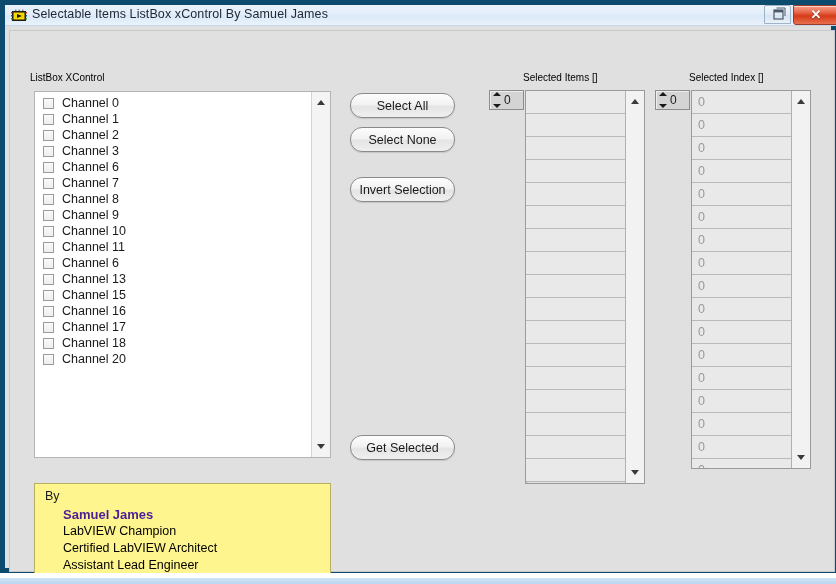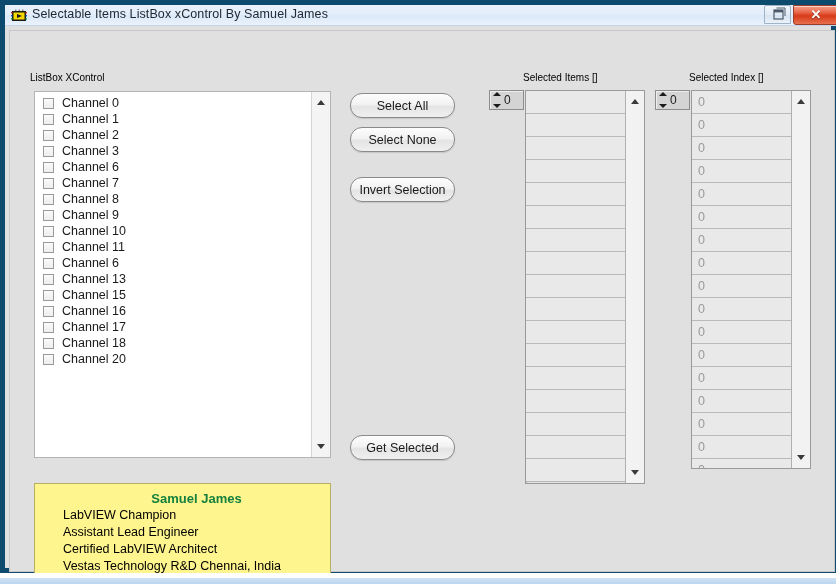--- a/index.html
+++ b/index.html
@@ -288,23 +288,22 @@
     color: #1a1a1a;
     line-height: 16px;
   }
   .auth-lines {
     margin-left: 18px;
     margin-top: 2px;
   }
   .auth-name {
     font-size: 13px;
     font-weight: bold;
-    color: #15803d;
+    color: #4c1d95;
     line-height: 17px;
-    text-align: center;
   }
   .auth-line {
     font-size: 12.5px;
     color: #000000;
     line-height: 17px;
   }
 
   
   .desktop-strip {
     position: absolute;
@@ -519,26 +518,27 @@
         <div class="sb-arrow up">
             <div class="tri-up"></div>
           </div>
         <div class="sb-arrow down">
             <div class="tri-down"></div>
           </div>
       </div>
     </div>
 
     <div class="author-box">
+      <div class="auth-by">By</div>
       <div class="auth-lines">
         <div class="auth-name">Samuel James</div>
         <div id="auth-extra">
             <div class="auth-line">LabVIEW Champion</div>
+            <div class="auth-line">Certified LabVIEW Architect</div>
             <div class="auth-line">Assistant Lead Engineer</div>
-            <div class="auth-line">Certified LabVIEW Architect</div>
             <div class="auth-line">Vestas Technology R&amp;D Chennai, India</div>
           </div>
       </div>
     </div>
 
   </div>
 </div>
 
 <div class="desktop-strip"></div>
 <div class="taskbar-sliver"></div>

